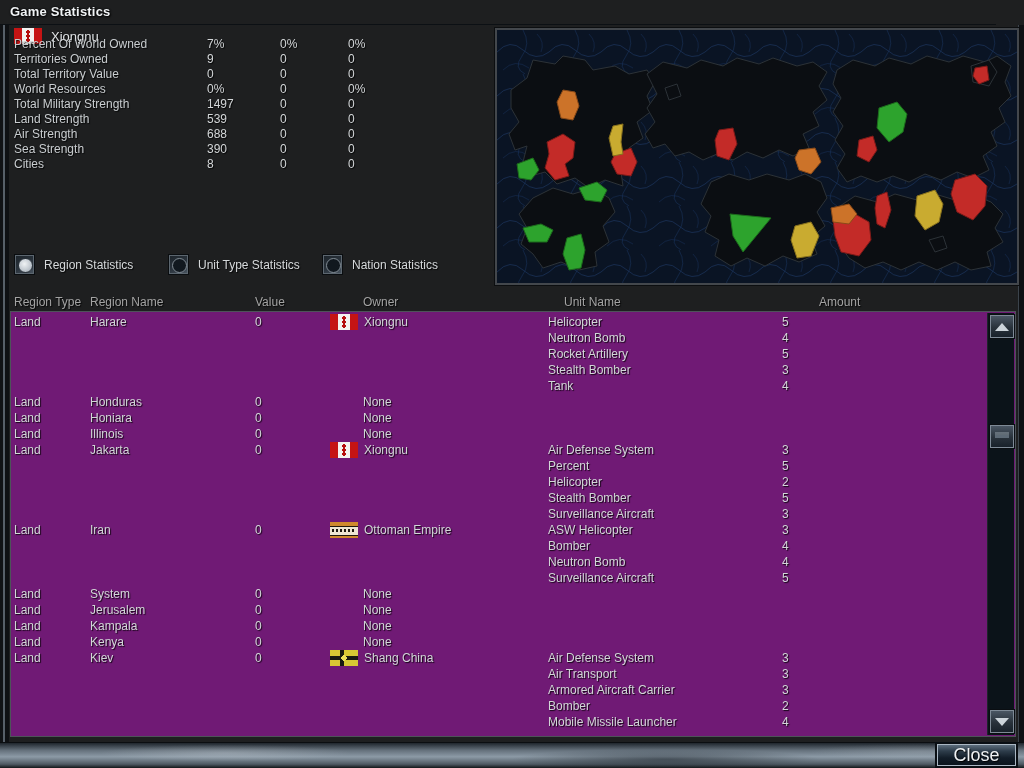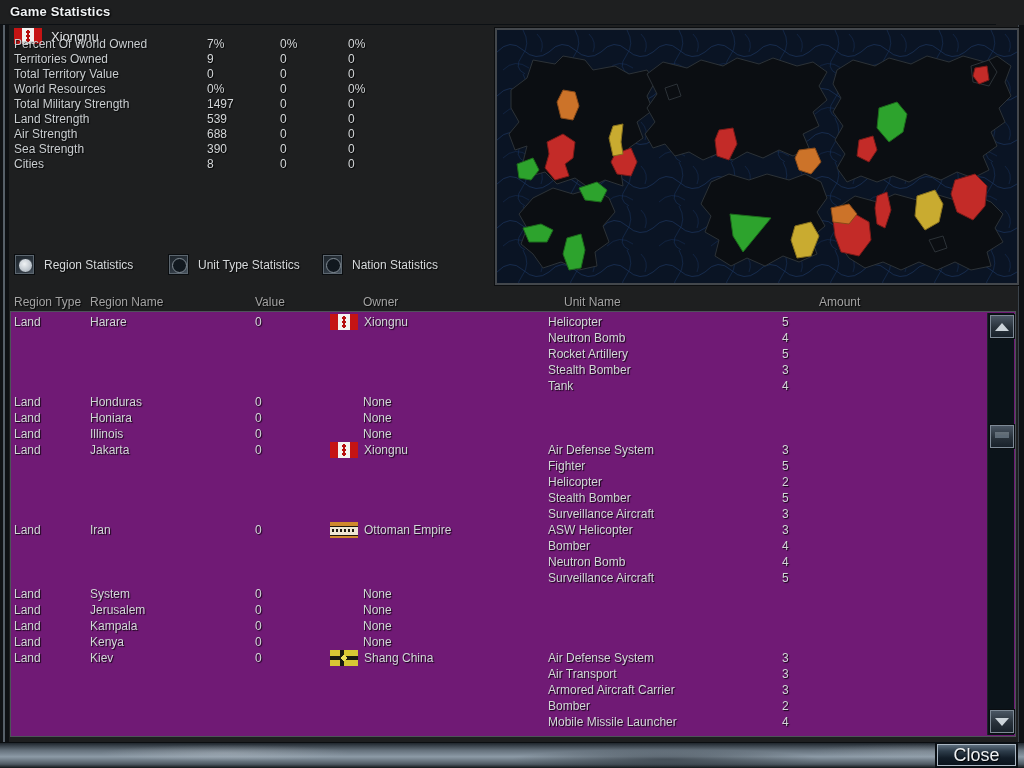--- a/index.html
+++ b/index.html
@@ -380,21 +380,21 @@
       <span class="cell c-owner">
         <span class="flag xiongnu"></span>
         <span class="txt">Xiongnu</span>
       </span>
       <div class="units">
         <div class="unit-row">
             <span class="u-name txt">Air Defense System</span>
             <span class="u-amt txt">3</span>
           </div>
         <div class="unit-row">
-            <span class="u-name txt">Fighter</span>
+            <span class="u-name txt">Percent</span>
             <span class="u-amt txt">5</span>
           </div>
         <div class="unit-row">
             <span class="u-name txt">Helicopter</span>
             <span class="u-amt txt">2</span>
           </div>
         <div class="unit-row">
             <span class="u-name txt">Stealth Bomber</span>
             <span class="u-amt txt">5</span>
           </div>

